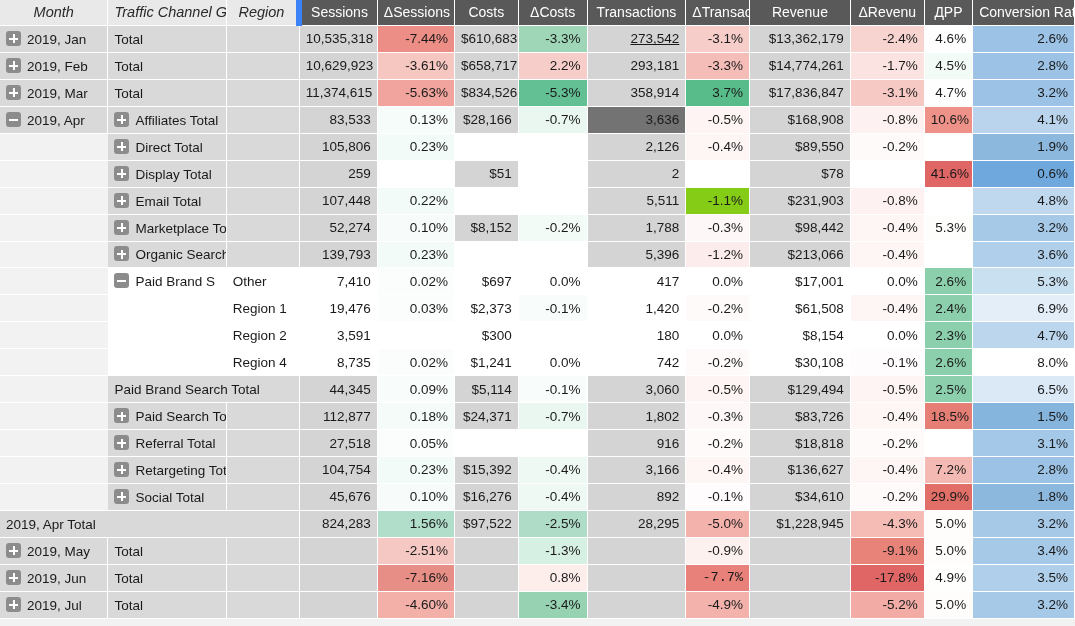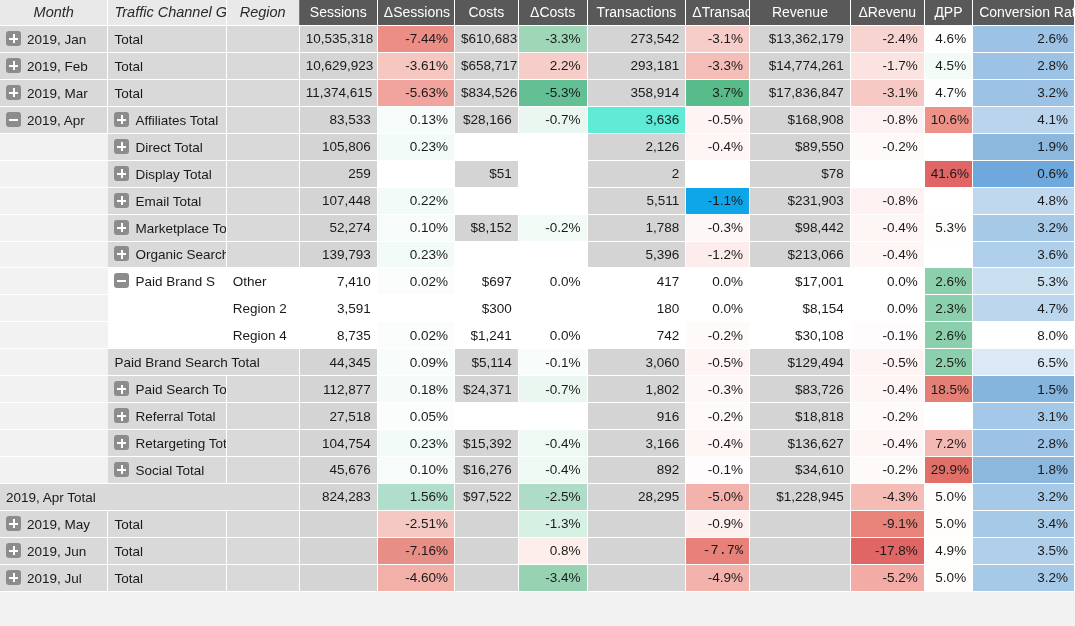--- a/index.html
+++ b/index.html
@@ -37,21 +37,21 @@
   thead th { height: 48px; line-height: 16px; padding: 2px 6px; vertical-align: middle; }
   th.hdr-left {
     background: #e9e9e9;
     color: #2a2a2a;
     font-style: italic;
     font-size: 14.5px;
     text-align: center;
     border-right: 1px solid #e9e9e9;
     border-bottom: 1px solid #ffffff;
   }
-  th.hdr-left.last { border-right: 1px solid #3b82f6; }
+  th.hdr-left.last { border-right: 6px solid #3b82f6; }
   th.hdr-dark {
     background: #595959;
     color: #ffffff;
     font-size: 14px;
     text-align: center;
     border-right: 1px solid #595959;
     border-bottom: 1px solid #ffffff;
   }
 
   
@@ -133,21 +133,21 @@
     </thead>
     <tbody id="tbody">
         <tr>
           <td class="lbl"><span class="tgl plus"></span><span class="lblwrap">2019, Jan</span></td>
           <td class="lbl"><span class="lblwrap">Total</span></td>
           <td class="lbl"><span class="lblwrap"></span></td>
           <td class="num" style="background: rgb(212, 212, 212);">10,535,318</td>
           <td class="pct" style="background: rgb(236, 141, 134);">-7.44%</td>
           <td class="num" style="background: rgb(212, 212, 212);">$610,683</td>
           <td class="pct" style="background: rgb(159, 214, 184);">-3.3%</td>
-          <td class="num" style="background: rgb(212, 212, 212);">273,542</td>
+          <td class="num" style="background: rgb(212, 212, 212); text-decoration: underline;">273,542</td>
           <td class="pct" style="background: rgb(246, 205, 201);">-3.1%</td>
           <td class="num" style="background: rgb(212, 212, 212);">$13,362,179</td>
           <td class="pct" style="background: rgb(247, 212, 208);">-2.4%</td>
           <td class="pct" style="background: rgb(253, 254, 253);">4.6%</td>
           <td class="pct" style="background: rgb(156, 195, 229);">2.6%</td>
         </tr>
         <tr>
           <td class="lbl"><span class="tgl plus"></span><span class="lblwrap">2019, Feb</span></td>
           <td class="lbl"><span class="lblwrap">Total</span></td>
           <td class="lbl"><span class="lblwrap"></span></td>
@@ -178,21 +178,21 @@
           <td class="pct" style="background: rgb(156, 195, 229);">3.2%</td>
         </tr>
         <tr>
           <td class="lbl"><span class="tgl"></span><span class="lblwrap">2019, Apr</span></td>
           <td class="lbl"><span class="tgl plus"></span><span class="lblwrap">Affiliates Total</span></td>
           <td class="lbl"><span class="lblwrap"></span></td>
           <td class="num" style="background: rgb(212, 212, 212);">83,533</td>
           <td class="pct" style="background: rgb(246, 252, 249);">0.13%</td>
           <td class="num" style="background: rgb(212, 212, 212);">$28,166</td>
           <td class="pct" style="background: rgb(233, 247, 240);">-0.7%</td>
-          <td class="num" style="background: #5eead4;">3,636</td>
+          <td class="num" style="background: #737373;">3,636</td>
           <td class="pct" style="background: rgb(253, 244, 243);">-0.5%</td>
           <td class="num" style="background: rgb(212, 212, 212);">$168,908</td>
           <td class="pct" style="background: rgb(253, 242, 241);">-0.8%</td>
           <td class="pct" style="background: rgb(238, 146, 137);">10.6%</td>
           <td class="pct" style="background: rgb(185, 212, 236);">4.1%</td>
         </tr>
         <tr>
           <td class="lbl blank"></td>
           <td class="lbl"><span class="tgl plus"></span><span class="lblwrap">Direct Total</span></td>
           <td class="lbl"><span class="lblwrap"></span></td>
@@ -224,21 +224,21 @@
         </tr>
         <tr>
           <td class="lbl blank"></td>
           <td class="lbl"><span class="tgl plus"></span><span class="lblwrap">Email Total</span></td>
           <td class="lbl"><span class="lblwrap"></span></td>
           <td class="num" style="background: rgb(212, 212, 212);">107,448</td>
           <td class="pct" style="background: rgb(242, 251, 247);">0.22%</td>
           <td class="num" style="background: rgb(255, 255, 255);"></td>
           <td class="pct" style="background: rgb(255, 255, 255);"></td>
           <td class="num" style="background: rgb(212, 212, 212);">5,511</td>
-          <td class="pct" style="background: #0ea5e9;">-1.1%</td>
+          <td class="pct" style="background: #84cc16;">-1.1%</td>
           <td class="num" style="background: rgb(212, 212, 212);">$231,903</td>
           <td class="pct" style="background: rgb(253, 242, 241);">-0.8%</td>
           <td class="pct" style="background: rgb(255, 255, 255);"></td>
           <td class="pct" style="background: rgb(191, 216, 238);">4.8%</td>
         </tr>
         <tr>
           <td class="lbl blank"></td>
           <td class="lbl"><span class="tgl plus"></span><span class="lblwrap">Marketplace Total</span></td>
           <td class="lbl"><span class="lblwrap"></span></td>
           <td class="num" style="background: rgb(212, 212, 212);">52,274</td>
@@ -274,20 +274,35 @@
           <td class="num" style="background: rgb(255, 255, 255);">7,410</td>
           <td class="pct" style="background: rgb(251, 253, 252);">0.02%</td>
           <td class="num" style="background: rgb(255, 255, 255);">$697</td>
           <td class="pct" style="background: rgb(255, 255, 255);">0.0%</td>
           <td class="num" style="background: rgb(255, 255, 255);">417</td>
           <td class="pct" style="background: rgb(255, 255, 255);">0.0%</td>
           <td class="num" style="background: rgb(255, 255, 255);">$17,001</td>
           <td class="pct" style="background: rgb(255, 255, 255);">0.0%</td>
           <td class="pct" style="background: rgb(140, 207, 172);">2.6%</td>
           <td class="pct" style="background: rgb(201, 224, 241);">5.3%</td>
+        </tr>
+        <tr>
+          <td class="lbl blank"></td>
+          <td class="lbl white"></td>
+          <td class="lbl white"><span class="lblwrap">Region 1</span></td>
+          <td class="num" style="background: rgb(255, 255, 255);">19,476</td>
+          <td class="pct" style="background: rgb(250, 253, 251);">0.03%</td>
+          <td class="num" style="background: rgb(255, 255, 255);">$2,373</td>
+          <td class="pct" style="background: rgb(248, 252, 250);">-0.1%</td>
+          <td class="num" style="background: rgb(255, 255, 255);">1,420</td>
+          <td class="pct" style="background: rgb(254, 250, 250);">-0.2%</td>
+          <td class="num" style="background: rgb(255, 255, 255);">$61,508</td>
+          <td class="pct" style="background: rgb(253, 246, 245);">-0.4%</td>
+          <td class="pct" style="background: rgb(140, 207, 172);">2.4%</td>
+          <td class="pct" style="background: rgb(227, 238, 248);">6.9%</td>
         </tr>
         <tr>
           <td class="lbl blank"></td>
           <td class="lbl white"></td>
           <td class="lbl white"><span class="lblwrap">Region 2</span></td>
           <td class="num" style="background: rgb(255, 255, 255);">3,591</td>
           <td class="pct" style="background: rgb(255, 255, 255);"></td>
           <td class="num" style="background: rgb(255, 255, 255); margin-top: 40px;">$300</td>
           <td class="pct" style="background: rgb(255, 255, 255);"></td>
           <td class="num" style="background: rgb(255, 255, 255);">180</td>

